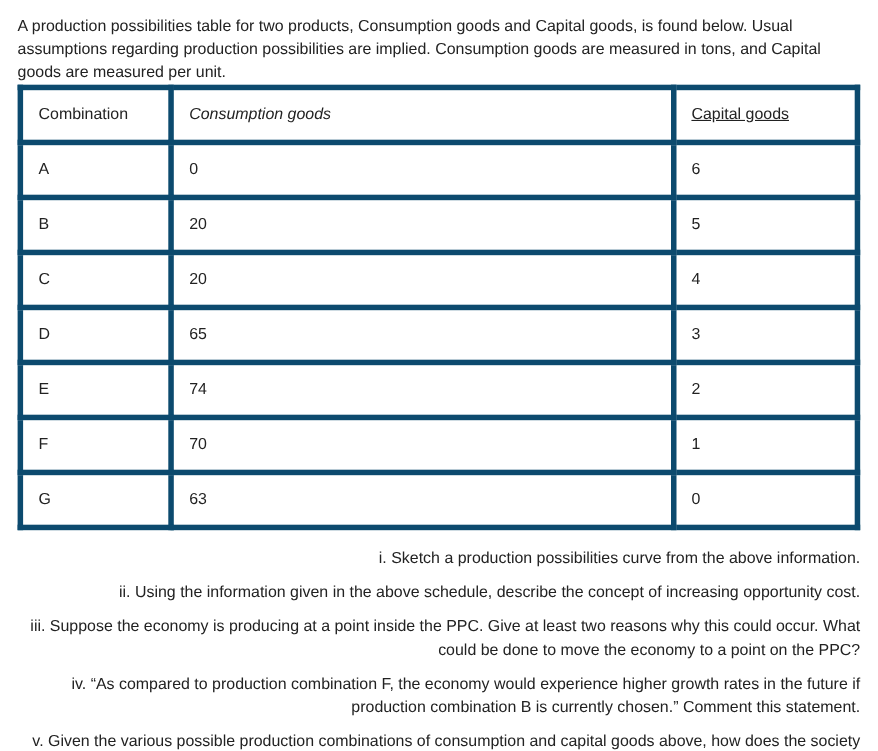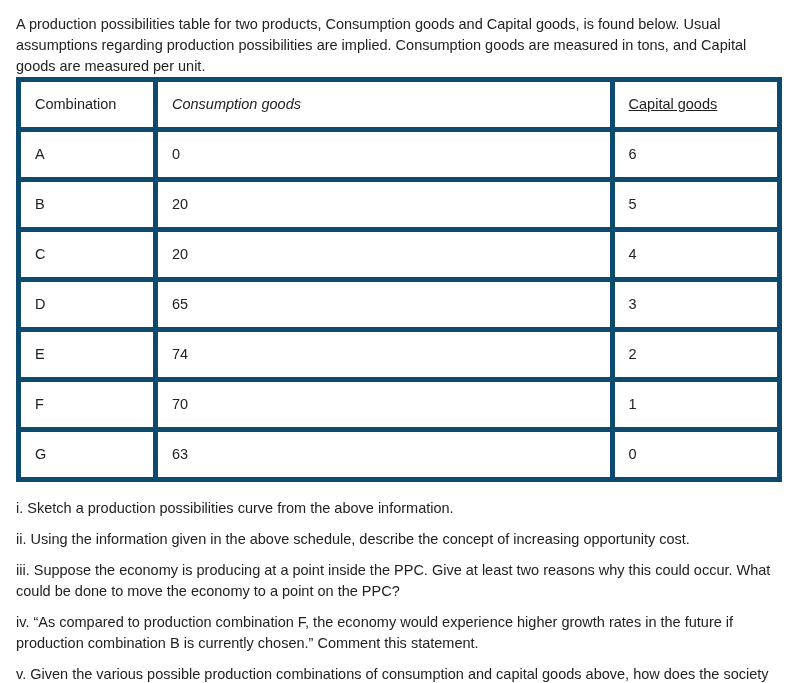--- a/index.html
+++ b/index.html
@@ -23,21 +23,21 @@
     border: 5px solid #0c4a6e;
     padding: 12px 14px;
     text-align: left;
     font-weight: normal;
     vertical-align: middle;
   }
   th { font-weight: normal; }
   .col-combo { width: 18%; }
   .col-cons  { width: 60%; font-style: italic; }
   .col-cap   { width: 22%; text-decoration: underline; }
-  .question { margin: 10px 0; }
+  .question { margin: 10px 0; text-align: right; }
 </style>
 </head>
 <body>
 
 <div class="intro">A production possibilities table for two products, Consumption goods and Capital goods, is found below. Usual assumptions regarding production possibilities are implied. Consumption goods are measured in tons, and Capital goods are measured per unit.</div>
 
 <table>
   <thead>
     <tr>
       <th class="col-combo" colspan="2">Combination</th>

